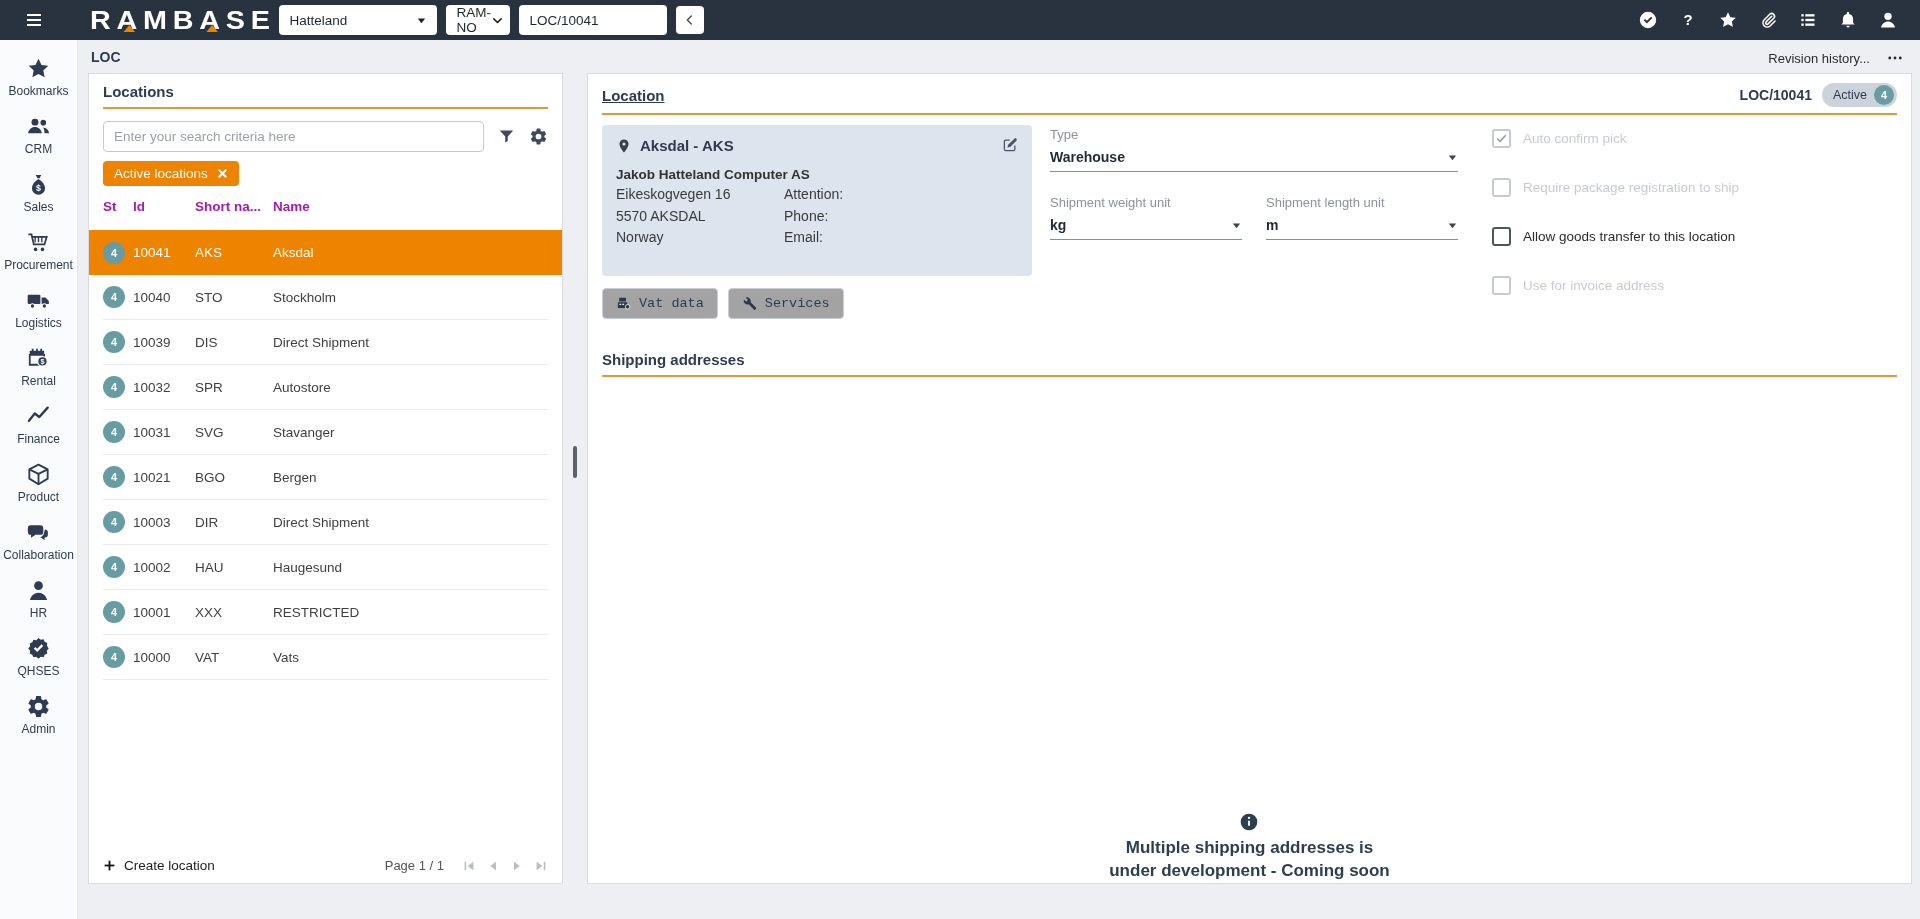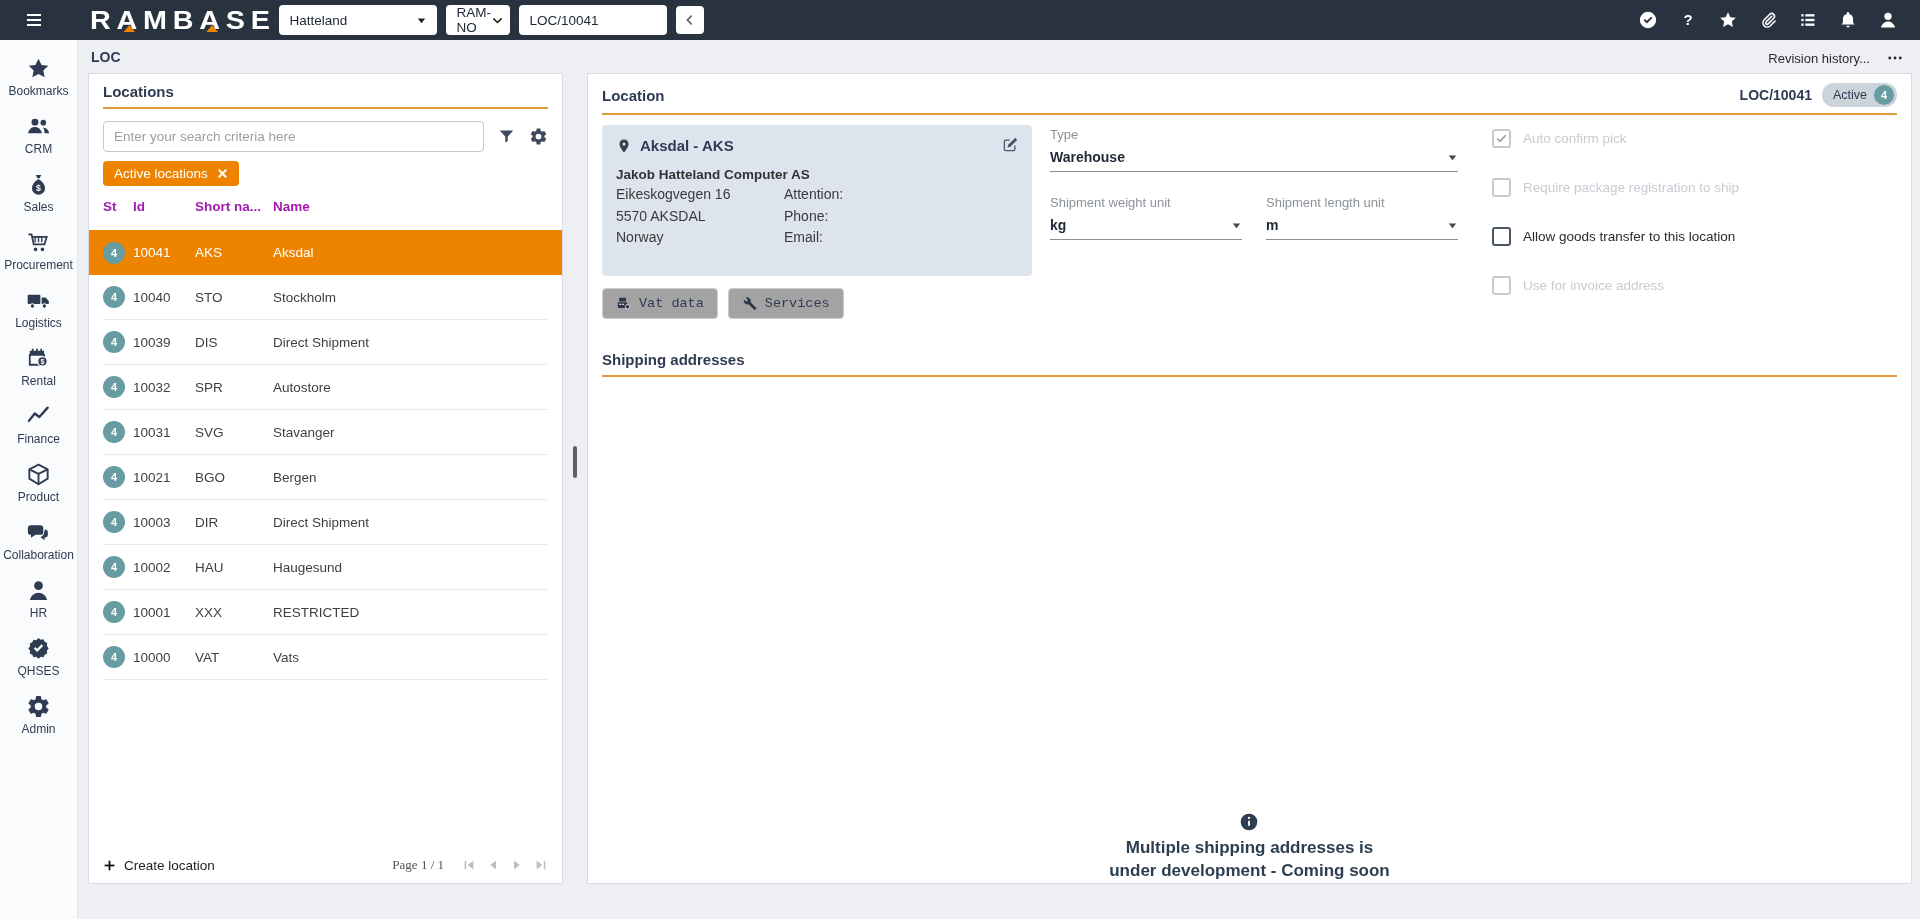--- a/index.html
+++ b/index.html
@@ -55,32 +55,32 @@
   .thead, .trow { display:grid; grid-template-columns:30px 62px 78px 1fr; align-items:center; }
   .thead { margin-top:13px; padding-bottom:16px; font-weight:bold; color:#a21caf; font-size:13.5px; }
   .trow { height:45px; border-bottom:1px solid #E8EAED; color:#3F3F3F; font-size:13.5px; }
   .trow:first-child { border-top:1px solid #E8EAED; }
   .trow.selected { background:#EE8300; color:#fff; border-color:#EE8300; margin:0 -14px; padding:0 14px; grid-template-columns:30px 62px 78px 1fr; }
   .badge { display:inline-flex; align-items:center; justify-content:center; width:22px; height:22px; border-radius:50%; background:#679CA2; color:#fff; font-size:11px; font-weight:bold; }
   .spacer { flex:1; }
   .list-footer { display:flex; align-items:center; justify-content:space-between; padding-top:8px; }
   .create-btn { display:flex; align-items:center; gap:8px; background:none; border:none; font-size:13.5px; color:#1d1d1d; font-family:"Liberation Sans", sans-serif; }
   .plus { color:#111; } .plus svg { width:13px; height:13px; }
-  .pager { display:flex; align-items:center; gap:10px;font-family:Liberation Serif, serif; }
+  .pager { display:flex; align-items:center; gap:10px; }
   .page-label { font-size:13px; color:#555; margin-right:8px; }
   .pg { color:#B9BDC4; } .pg svg { width:14px; height:14px; }
 
   
   .splitter { width:24px; flex:none; position:relative; }
   .handle { position:absolute; left:10px; top:46%; width:4px; height:32px; background:#5d6269; border-radius:2px; }
 
   
   .loc-detail { flex:1; display:flex; flex-direction:column; padding:9px 14px 0; }
   .detail-head { display:flex; align-items:center; justify-content:space-between; }
-  .p-title2 { font-size:15px; font-weight:bold; color:#2E3B52; }
+  .p-title2 { font-size:15px; font-weight:bold; color:#2E3B52;text-decoration:underline; }
   .doc-ref { display:flex; align-items:center; gap:10px; }
   .doc-id { font-size:14px; font-weight:bold; color:#2E3B52; }
   .status-pill { display:inline-flex; align-items:center; gap:7px; background:#CDD3DA; border-radius:12px; padding:2px 3px 2px 11px; font-size:12.5px; color:#2E3B52; }
   .pill-num { display:inline-flex; align-items:center; justify-content:center; width:20px; height:20px; border-radius:50%; background:#679CA2; color:#fff; font-size:11px; font-weight:bold; }
   .orange-line { border-bottom:2px solid #DC9B3C; margin-top:6px; }
   .top-section { display:flex; align-items:flex-start; margin-top:10px; }
   .left-col { width:430px; flex:none; margin-right:18px; }
   .addr-card { background:#DDE4EE; border-radius:4px; padding:12px 14px 27px; position:relative; }
   .card-head { display:flex; align-items:center; gap:8px; }
   .pin { color:#35414F; } .pin svg { width:16px; height:16px; }

